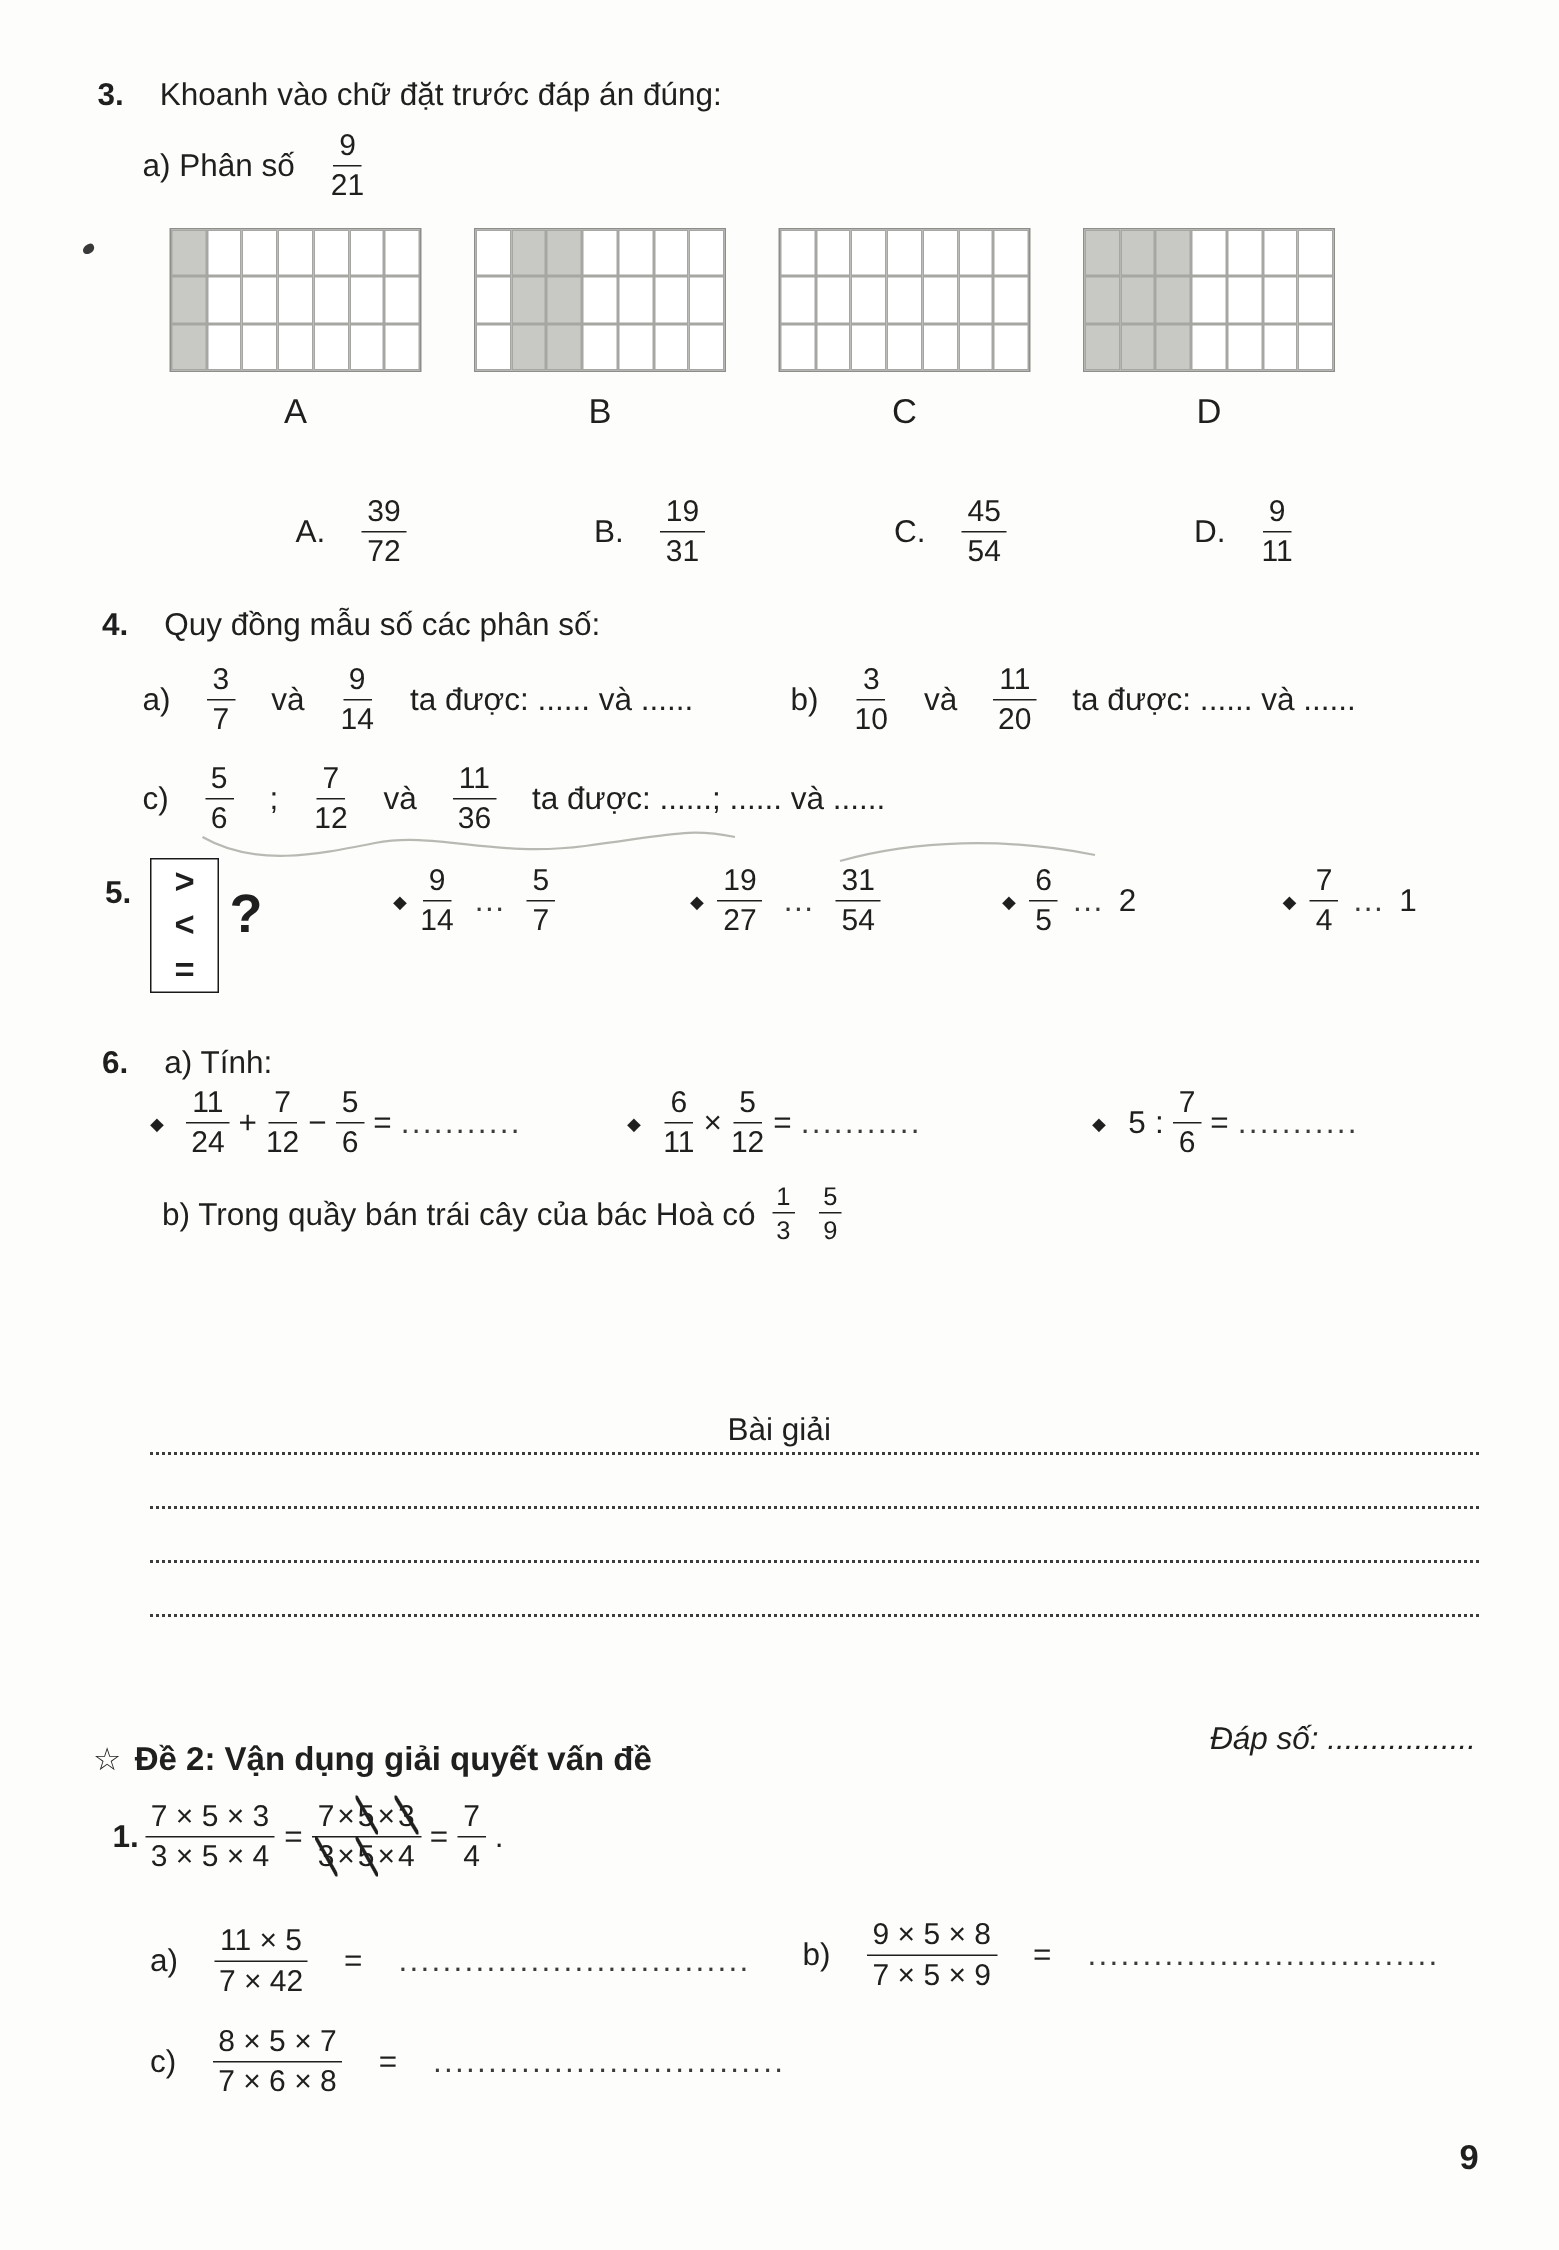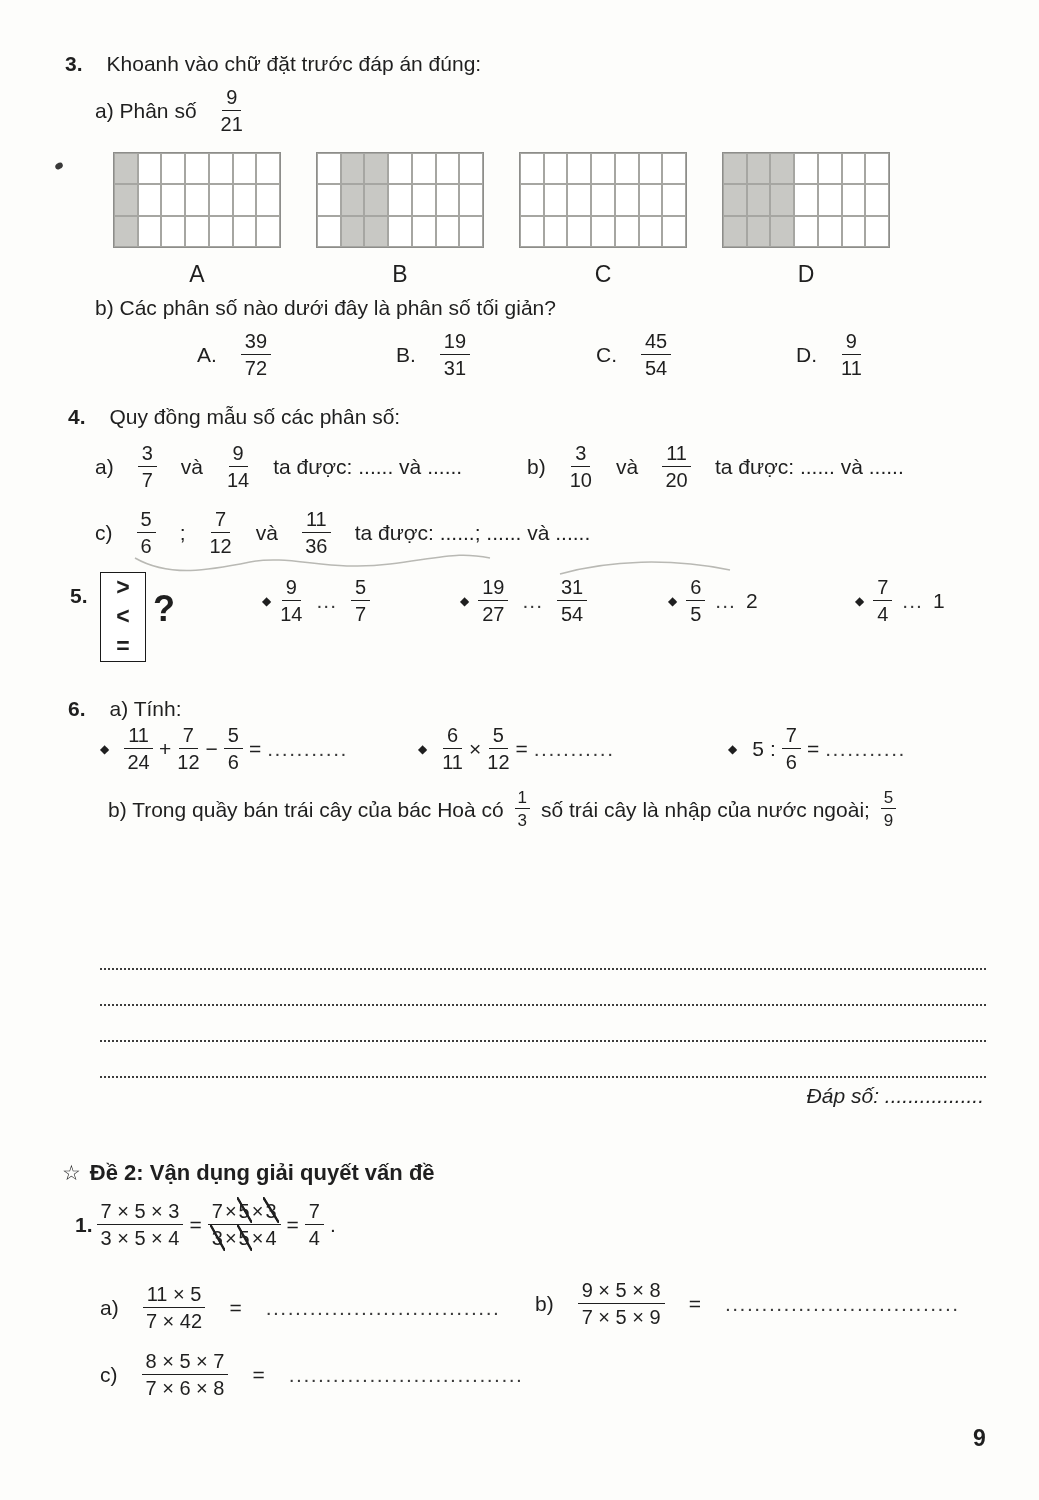--- a/index.html
+++ b/index.html
@@ -183,21 +183,20 @@
           <div class="cell shaded"></div>
           <div class="cell"></div>
           <div class="cell"></div>
           <div class="cell"></div>
           <div class="cell"></div>
         </div>
       <div class="grid-label">D</div>
     </div>
   </div>
 
-  <div class="abs" style="left:95px; top:296px;">b) Các phân số nào dưới đây là phân số tối giản?</div>
 
   <div class="abs" style="left:0; top:330px; width:1039px; height:70px; position:absolute;">
     <div class="row gap8" style="position:absolute; left:197px;">
       <span>A.</span>
       <span class="frac">
         <span class="num">39</span>
         <span class="den">72</span>
       </span>
     </div>
     <div class="row gap8" style="position:absolute; left:396px;">
@@ -389,34 +388,34 @@
       <span class="dotsfill">...........</span>
     </div>
   </div>
 
   <div class="abs para" style="left:108px; top:790px;">
     <span>b) Trong quầy bán trái cây của bác Hoà có</span>
     <span class="frac small">
         <span class="num">1</span>
         <span class="den">3</span>
       </span>
-    <span>số trái cây là nhập của nước ngoài;</span>
     <span class="frac small">
         <span class="num">5</span>
         <span class="den">9</span>
       </span>
   </div>
 
+  <div class="abs" style="left:0; top:942px; width:1039px; text-align:center;">Bài giải</div>
 
   <div class="sol-line" style="top:968px;"></div>
   <div class="sol-line" style="top:1004px;"></div>
   <div class="sol-line" style="top:1040px;"></div>
   <div class="sol-line" style="top:1076px;"></div>
 
-  <div class="abs dapso" style="right:55px; top:1084px;">Đáp số: .................</div>
+  <div class="abs dapso" style="right:55px; top:1148px;">Đáp số: .................</div>
 
   <div class="abs heading2" style="left:62px; top:1160px;">
     <span class="star">☆</span>
     <span>Đề 2: Vận dụng giải quyết vấn đề</span>
   </div>
 
   <div class="abs row gap6" style="left:75px; top:1200px;">
     <span class="b">1.</span>
     <span class="frac" style="margin-left:4px;">
       <span class="num">7 × 5 × 3</span>

